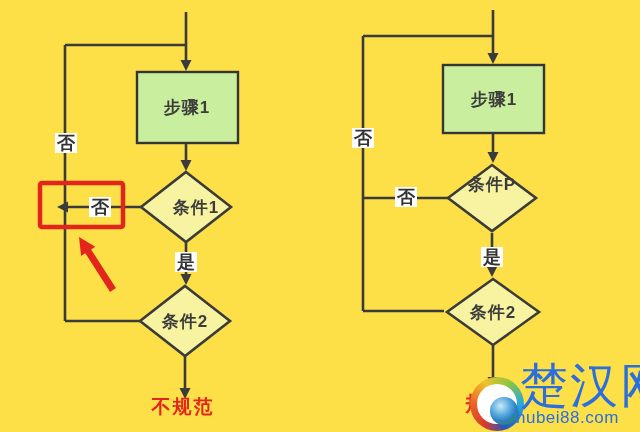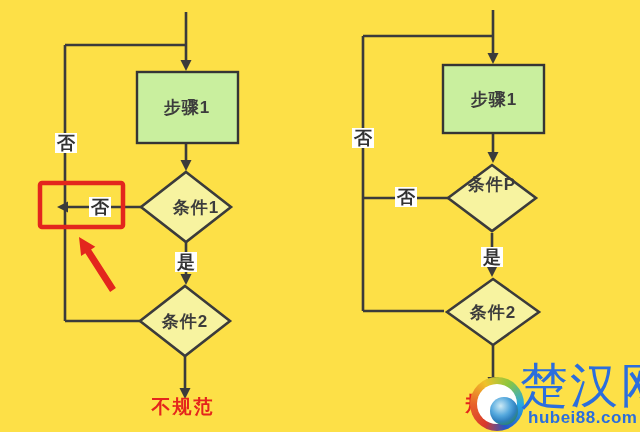--- a/index.html
+++ b/index.html
@@ -34,22 +34,22 @@
   }
   #wm-logo-globe{
     position:absolute;left:13px;top:13px;width:28px;height:28px;border-radius:50%;
     background:radial-gradient(circle at 38% 32%,#cdeaf5 0%,#54a8dd 38%,#2e7fbe 60%,#2c8a4d 85%,#1e6b3a 100%);
   }
   #wm-name{
     position:absolute;left:520px;top:362px;z-index:3;
     font-size:48px;font-weight:normal;color:#2b6edd;letter-spacing:2px;white-space:nowrap;line-height:1;
   }
   #wm-url{
-    position:absolute;left:528px;top:409px;z-index:3;
-    font-size:17px;font-weight:bold;color:#2b6edd;white-space:nowrap;line-height:1;letter-spacing:0.5px;
+    position:absolute;left:516px;top:409px;z-index:3;
+    font-size:17px;font-weight:normal;color:#2b6edd;white-space:nowrap;line-height:1;letter-spacing:0.5px;
   }
 </style>
 </head>
 <body>
 
 <div id="canvas">
 
   <svg id="diagram-svg" viewBox="0 0 640 432" xmlns="http://www.w3.org/2000/svg">
     <g stroke="#3b3b3b" stroke-width="2.6" fill="none">
 

